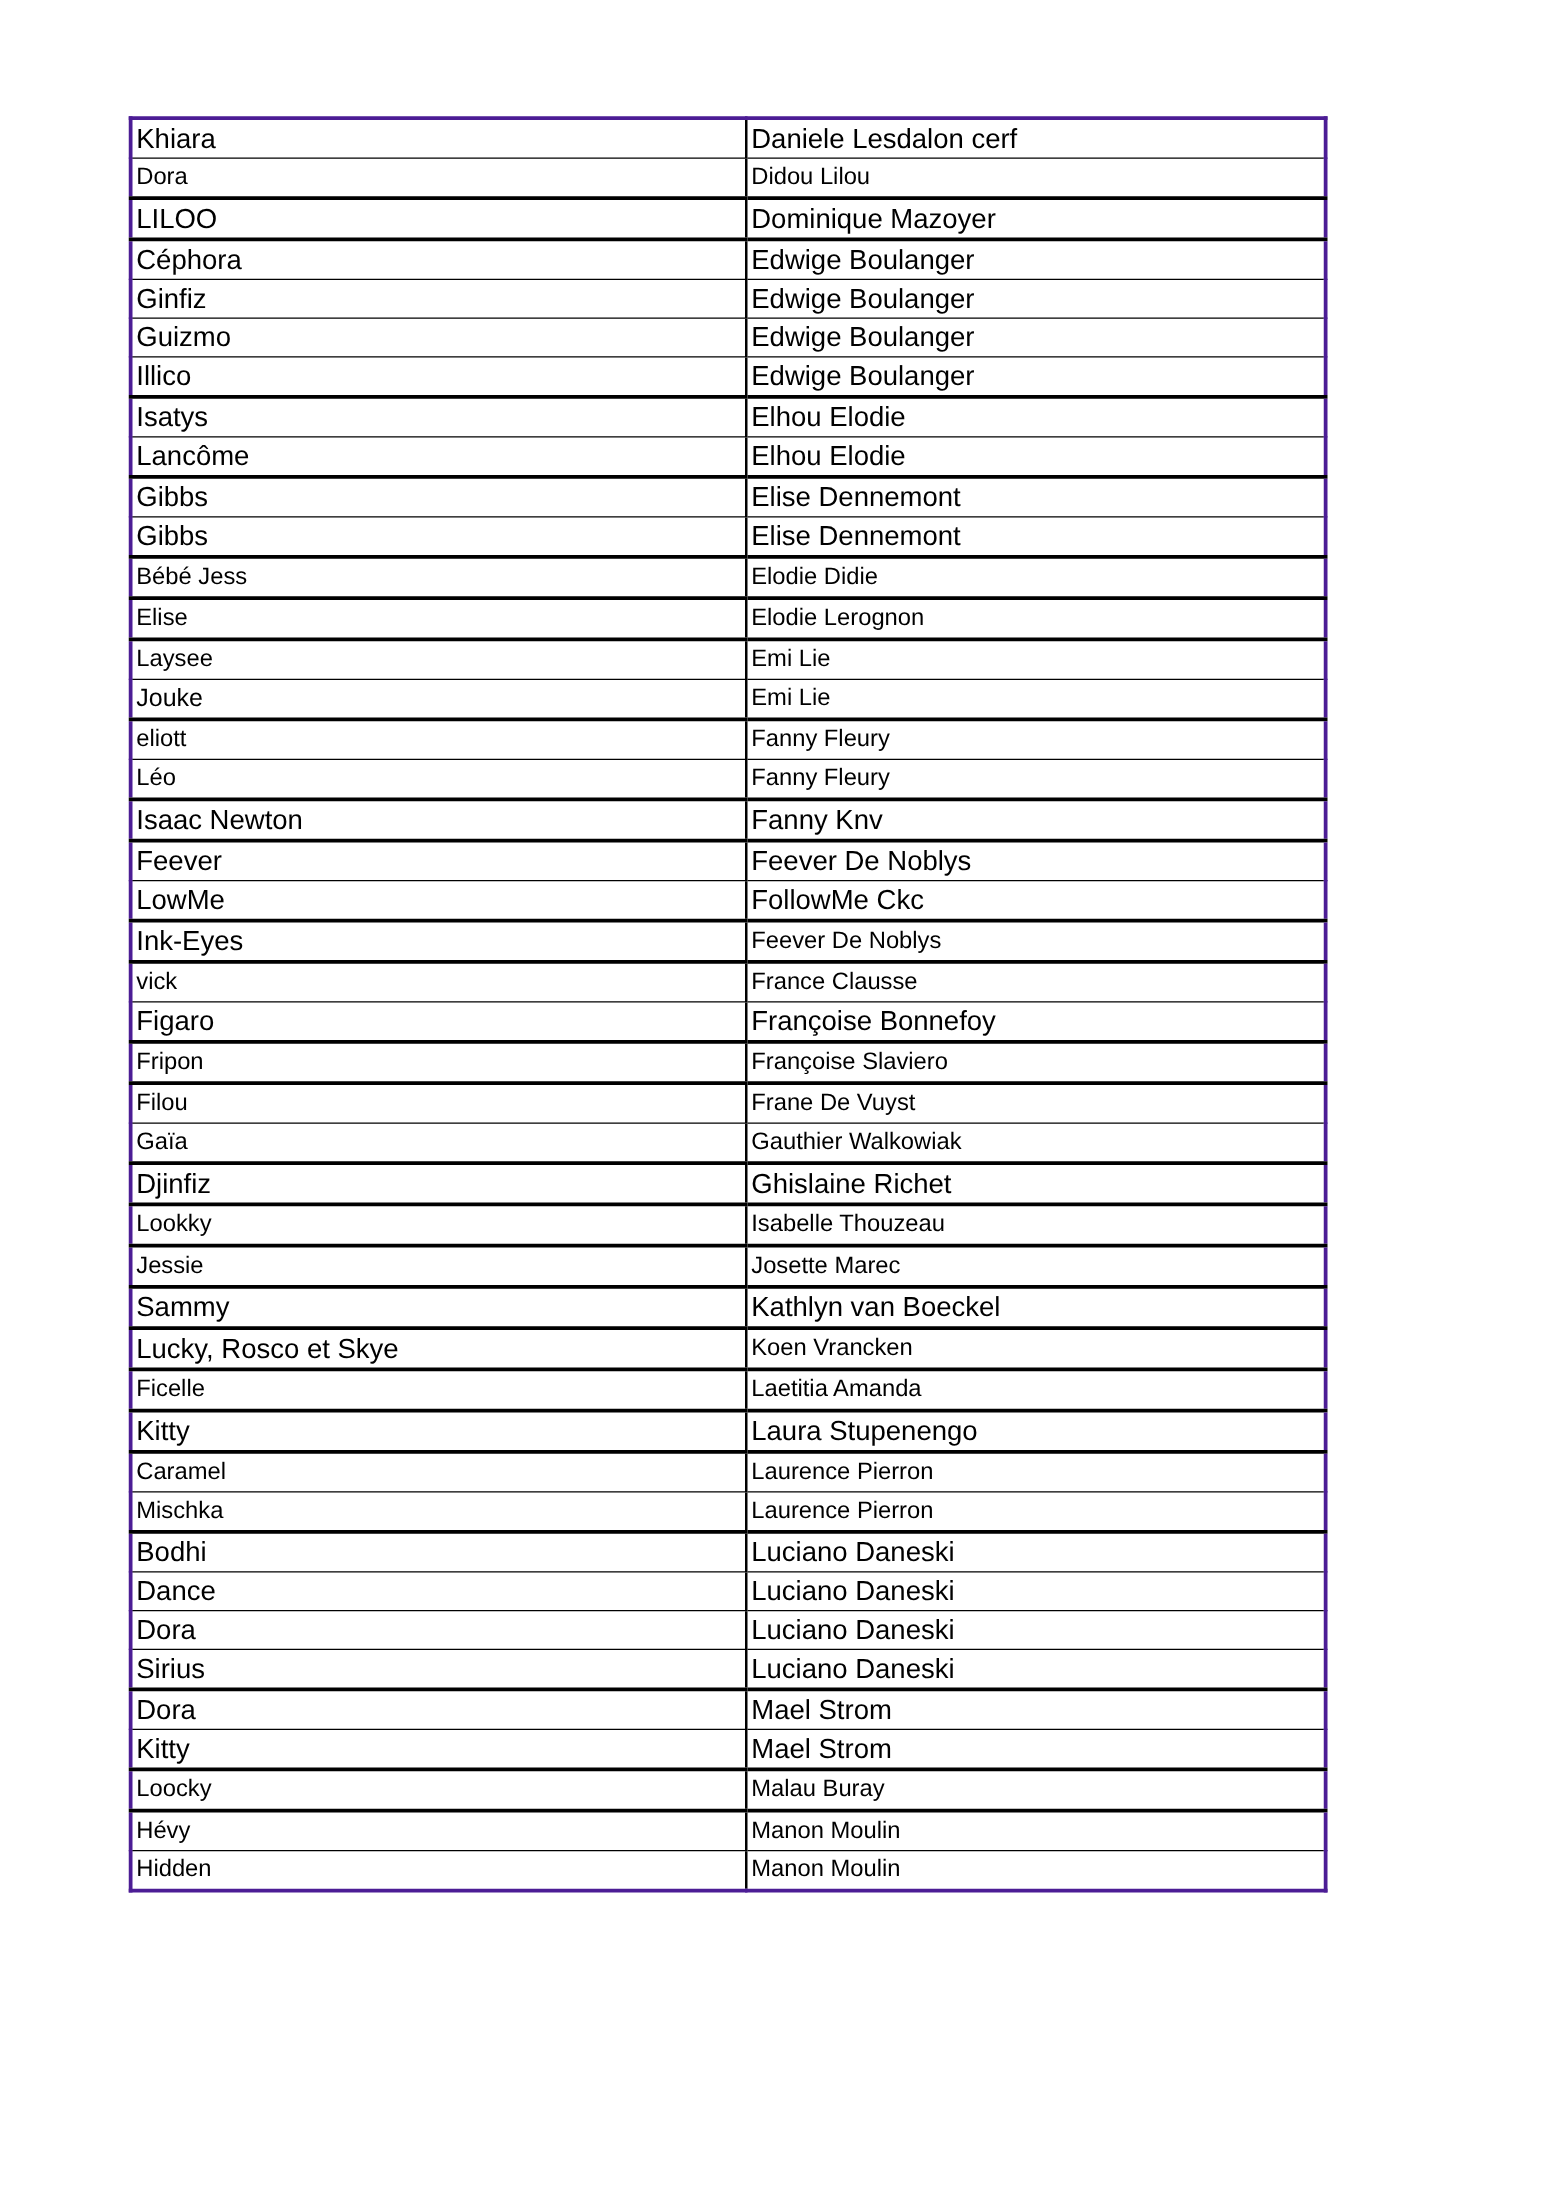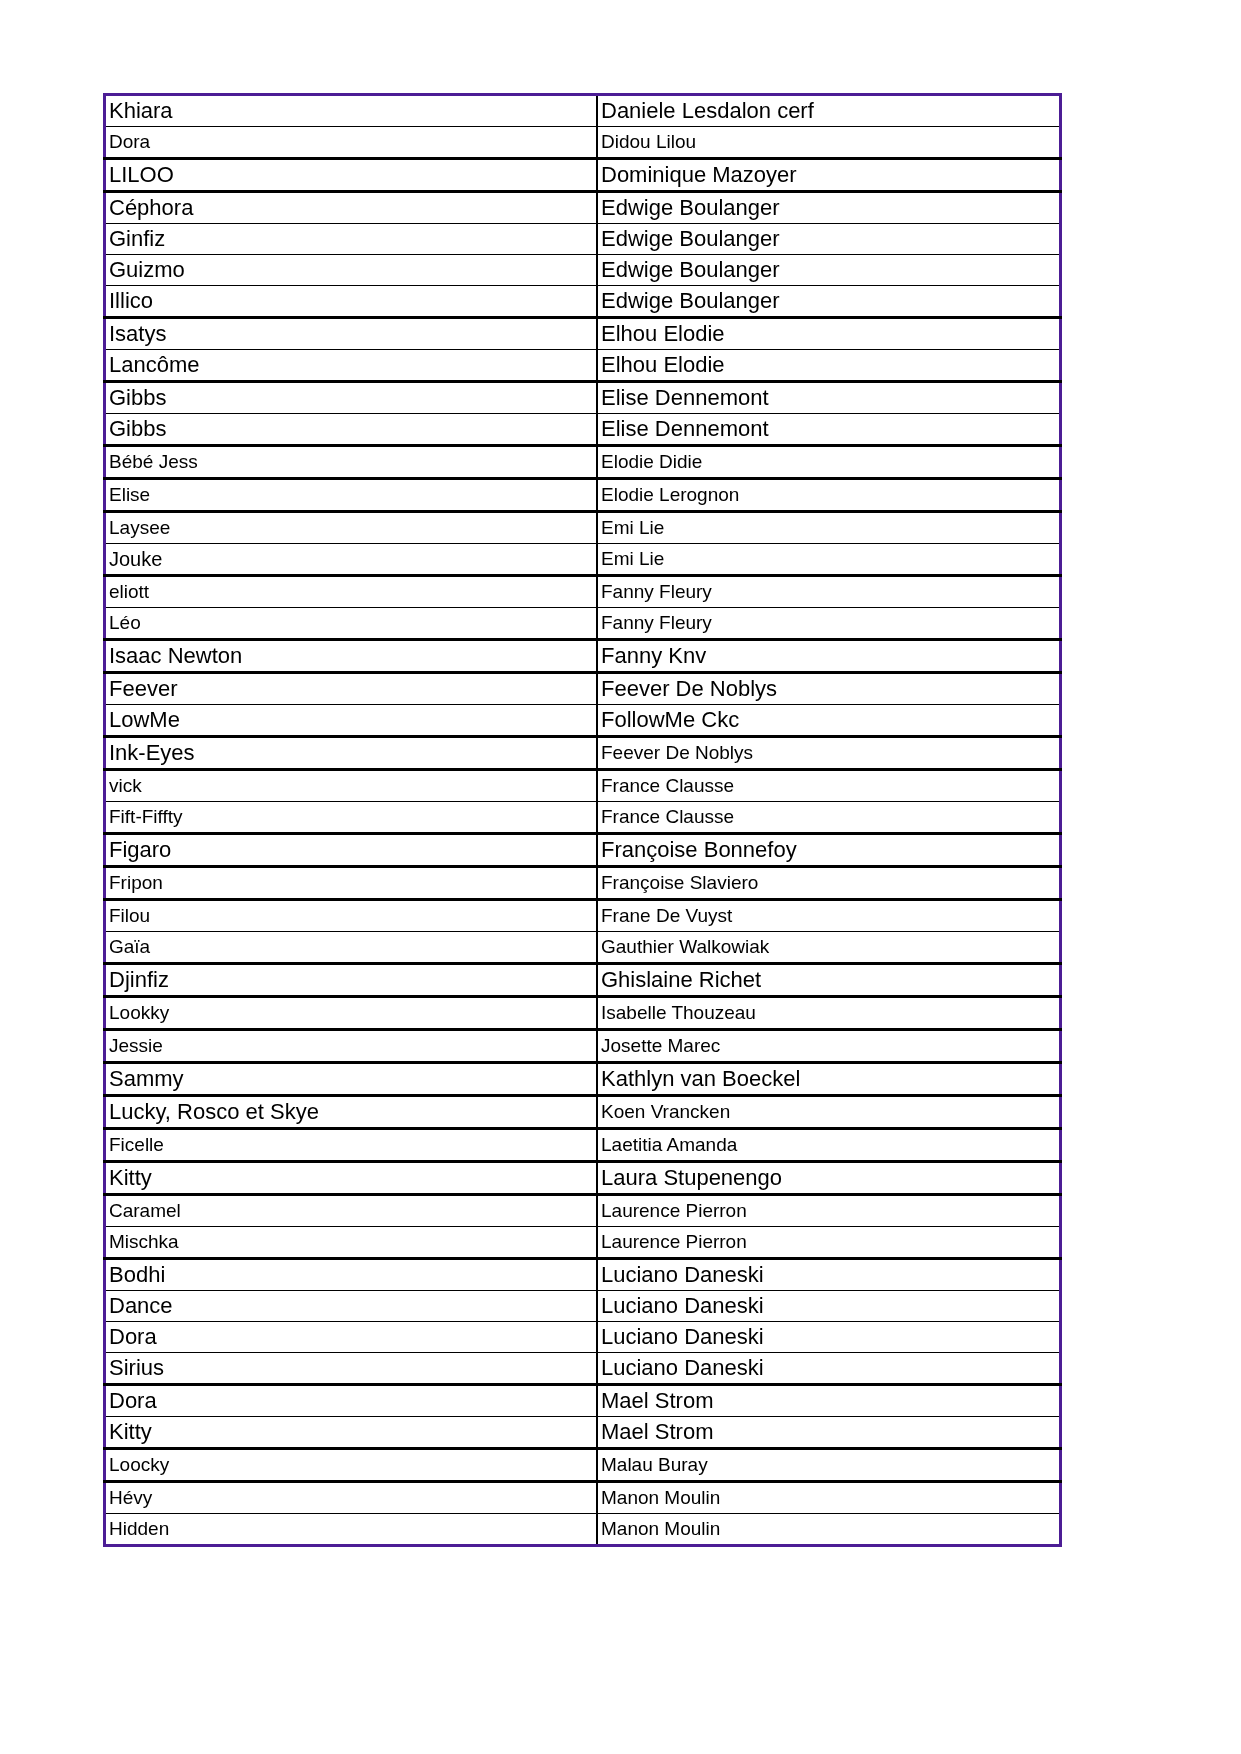--- a/index.html
+++ b/index.html
@@ -135,24 +135,20 @@
         </tr>
         <tr class="group-end">
           <td class="col-pet size-normal">Ink-Eyes</td>
           <td class="col-owner size-small">Feever De Noblys</td>
         </tr>
         <tr>
           <td class="col-pet size-small">vick</td>
           <td class="col-owner size-small">France Clausse</td>
         </tr>
         <tr class="group-end">
-          <td class="col-pet size-small">Fift-Fiffty</td>
-          <td class="col-owner size-small">France Clausse</td>
-        </tr>
-        <tr class="group-end">
           <td class="col-pet size-normal">Figaro</td>
           <td class="col-owner size-normal">Françoise Bonnefoy</td>
         </tr>
         <tr class="group-end">
           <td class="col-pet size-small">Fripon</td>
           <td class="col-owner size-small">Françoise Slaviero</td>
         </tr>
         <tr>
           <td class="col-pet size-small">Filou</td>
           <td class="col-owner size-small">Frane De Vuyst</td>

